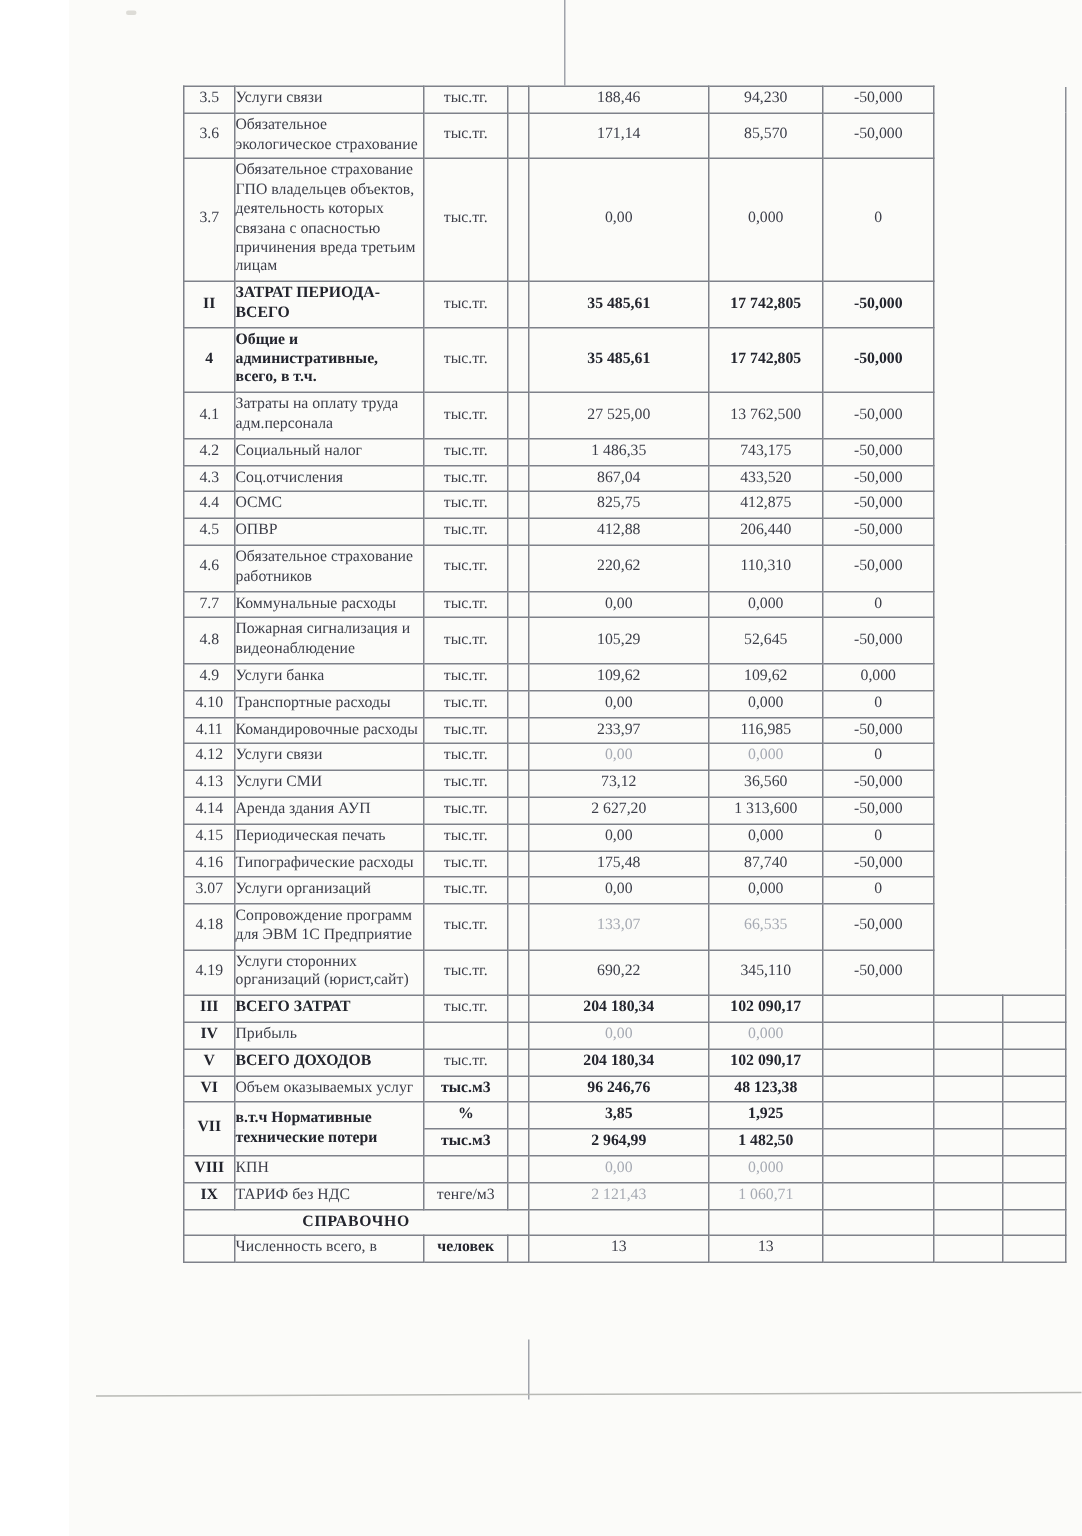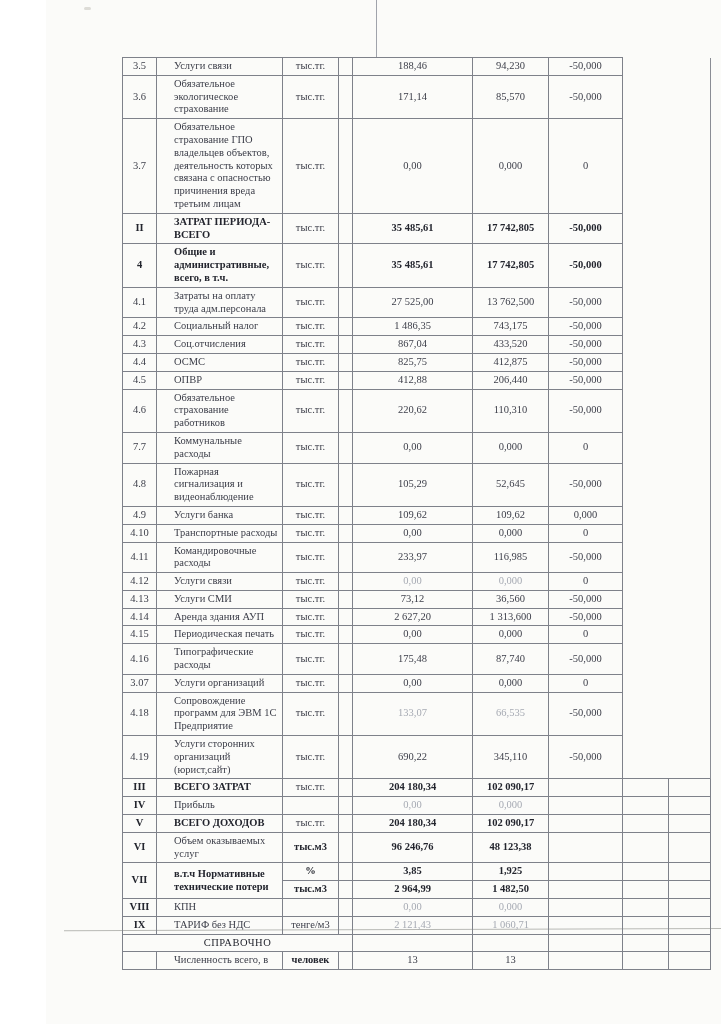--- a/index.html
+++ b/index.html
@@ -24,26 +24,26 @@
     width:588px;
   }
   td{
     border:1px solid #7e818a;
     font-size:10.5px;line-height:1.22;
     padding:2px 3px;
     text-align:center;vertical-align:middle;
     word-wrap:break-word;
     color:#3c3e49;
   }
-  td.c-name{text-align:left;padding-left:17px;}
+  td.c-name{text-align:left;padding-left:0;}
   td.c-sp{padding:0;}
   td.c-extra{border:0;padding:0;}
   td.c-extra.edge{border-right:1px solid #8a8d95;}
   td.c-extra.on{border:1px solid #7e818a;}
-  td.c-merged{font-weight:normal;color:#23252e;letter-spacing:0.5px;text-align:center;}
+  td.c-merged{font-weight:bold;color:#23252e;letter-spacing:0.5px;text-align:center;}
   .bold{font-weight:bold;color:#23252e;text-align:center;}
   .muted{color:#a6aab3;}
 </style>
 </head>
 <body>
 
 <div class="page">
   <div class="speck"></div>
   <div class="vline-top"></div>
   <div class="vline-bottom"></div>

